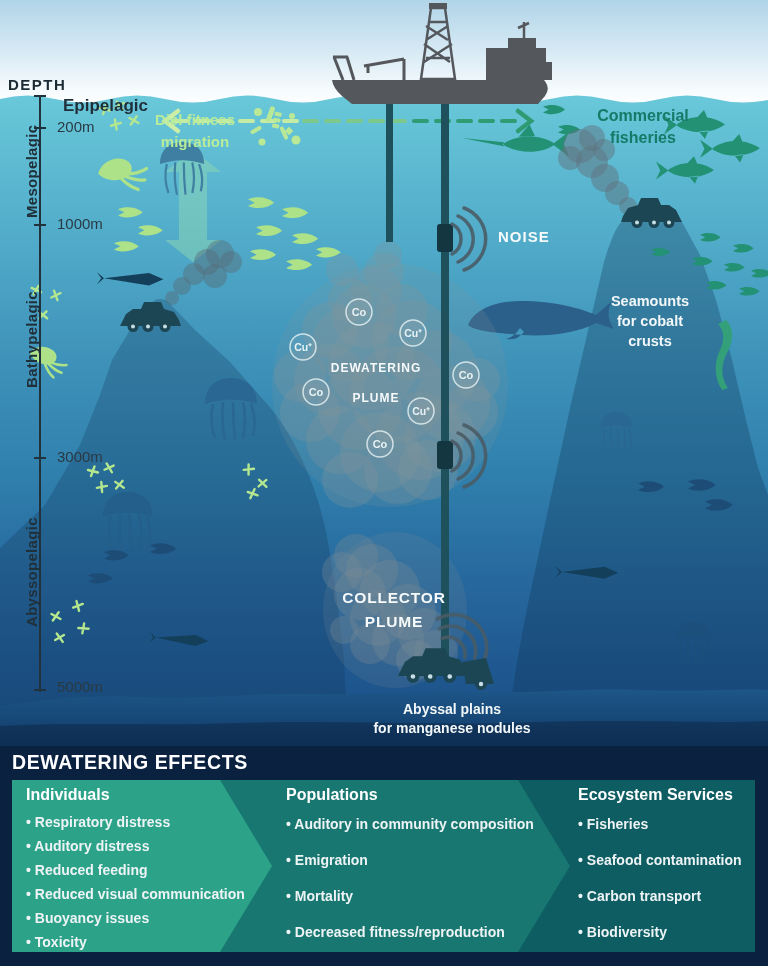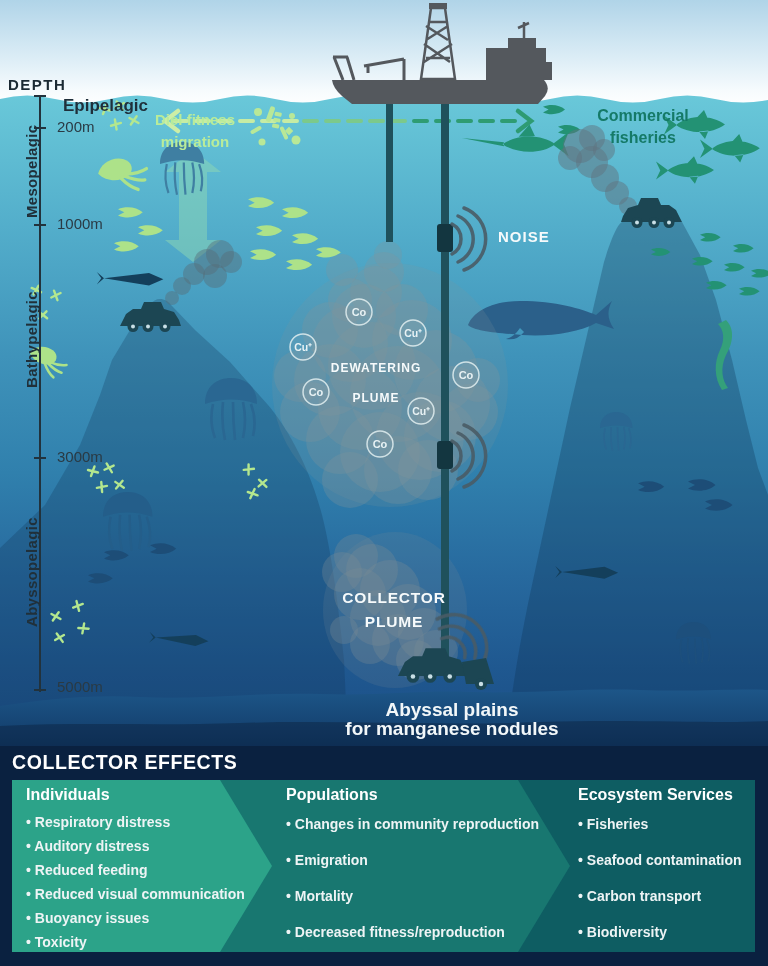--- a/index.html
+++ b/index.html
@@ -21,21 +21,21 @@
   .abysso { left:23px; top:627px; }
   .mark { position:absolute; left:57px; font-size:15px; color:#2a3a44;text-align:right; }
   .m200 { top:118px; } .m1000 { top:215px; } .m3000 { top:448px; } .m5000 { top:678px; }
   .diel { left:195px; top:109px; font-size:15px; font-weight:bold; color:#b9ec9a; line-height:22px; }
   .commercial { left:643px; top:105px; font-size:16px; font-weight:bold; color:#157a67; line-height:22px; }
   .noise { left:498px; top:228px; font-size:15px; font-weight:bold; color:#f6fafb; letter-spacing:1px; }
   .dewatering { left:376px; top:353px; font-size:12px; font-weight:bold; color:#f6fafb; letter-spacing:1px; line-height:30px; }
   .collector { left:394px; top:586px; font-size:15.5px; font-weight:bold; color:#f6fafb; letter-spacing:.8px; line-height:24px; }
   .ridges { left:185px; top:397px; font-size:14.5px; font-weight:bold; color:#f2f7f9; line-height:20px; }
   .seamounts { left:650px; top:291px; font-size:14.5px; font-weight:bold; color:#f2f7f9; line-height:20px; }
-  .abyssal { left:452px; top:700px; font-size:19px; font-weight:bold; color:#f2f7f9; line-height:19px; }
+  .abyssal { left:452px; top:700px; font-size:14px; font-weight:bold; color:#f2f7f9; line-height:19px; }
 
   
   .fx-title { left:12px; top:750px; font-size:19.5px; font-weight:bold; color:#ffffff; letter-spacing:.6px; }
   .fx-head { position:absolute; font-size:16px; font-weight:bold; color:#ffffff; white-space:nowrap; }
   .fx-item { position:absolute; font-size:14px; color:#eef4f5; white-space:nowrap;font-weight:bold; }
   .fx-item::before { content:"• "; }
   .h-ind { left:26px; top:786px; }
   .h-pop { left:286px; top:786px; }
   .h-eco { left:578px; top:786px; }
 </style>
@@ -368,42 +368,47 @@
   </div>
   <div class="lbl noise">NOISE</div>
   <div class="lbl center dewatering">
     <div>DEWATERING</div>
     <div>PLUME</div>
   </div>
   <div class="lbl center collector">
     <div>COLLECTOR</div>
     <div>PLUME</div>
   </div>
+  <div class="lbl center seamounts">
+    <div>Seamounts</div>
+    <div>for cobalt</div>
+    <div>crusts</div>
+  </div>
   <div class="lbl center abyssal">
     <div>Abyssal plains</div>
     <div>for manganese nodules</div>
   </div>
 
-  <div class="lbl fx-title">COLLECTOR EFFECTS</div>
+  <div class="lbl fx-title">DEWATERING EFFECTS</div>
   <svg width="768" height="220" viewBox="0 0 768 220" style="position:absolute; left:0; top:746px;">
     <polygon fill="#0e5d62" points="518,34 755,34 755,206 518,206"></polygon>
     <polygon fill="#187770" points="216,34 518,34 570,120 518,206 216,206"></polygon>
     <polygon fill="#2ca389" points="12,34 220,34 272,120 220,206 12,206"></polygon>
   </svg>
 
   <div class="fx-head h-ind">Individuals</div>
   <div class="fx-item" style="left:26px; top:814px;">Respiratory distress</div>
   <div class="fx-item" style="left:26px; top:838px;">Auditory distress</div>
   <div class="fx-item" style="left:26px; top:862px;">Reduced feeding</div>
   <div class="fx-item" style="left:26px; top:886px;">Reduced visual communication</div>
   <div class="fx-item" style="left:26px; top:910px;">Buoyancy issues</div>
   <div class="fx-item" style="left:26px; top:934px;">Toxicity</div>
 
   <div class="fx-head h-pop">Populations</div>
-  <div class="fx-item" style="left:286px; top:816px;">Changes in community reproduction</div>
+  <div class="fx-item" style="left:286px; top:816px;">Auditory in community composition</div>
   <div class="fx-item" style="left:286px; top:852px;">Emigration</div>
   <div class="fx-item" style="left:286px; top:888px;">Mortality</div>
   <div class="fx-item" style="left:286px; top:924px;">Decreased fitness/reproduction</div>
 
   <div class="fx-head h-eco">Ecosystem Services</div>
   <div class="fx-item" style="left:578px; top:816px;">Fisheries</div>
   <div class="fx-item" style="left:578px; top:852px;text-align:center;">Seafood contamination</div>
   <div class="fx-item" style="left:578px; top:888px;">Carbon transport</div>
   <div class="fx-item" style="left:578px; top:924px;">Biodiversity</div>
 

